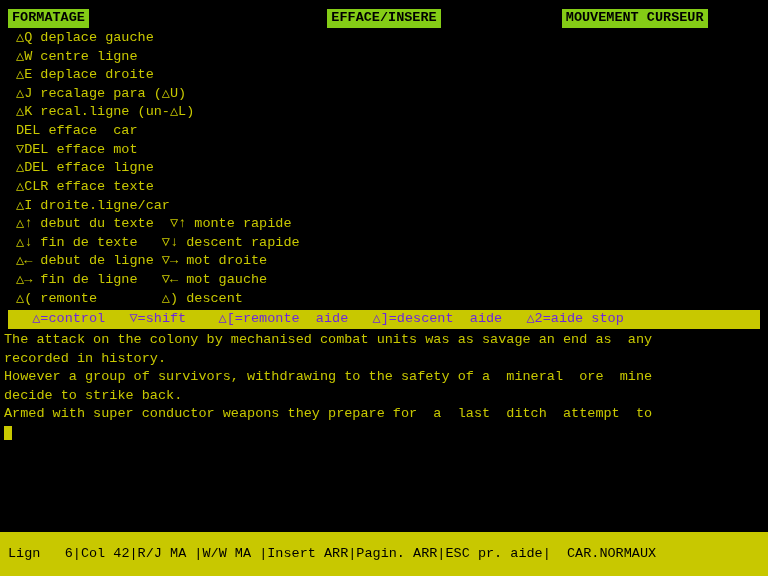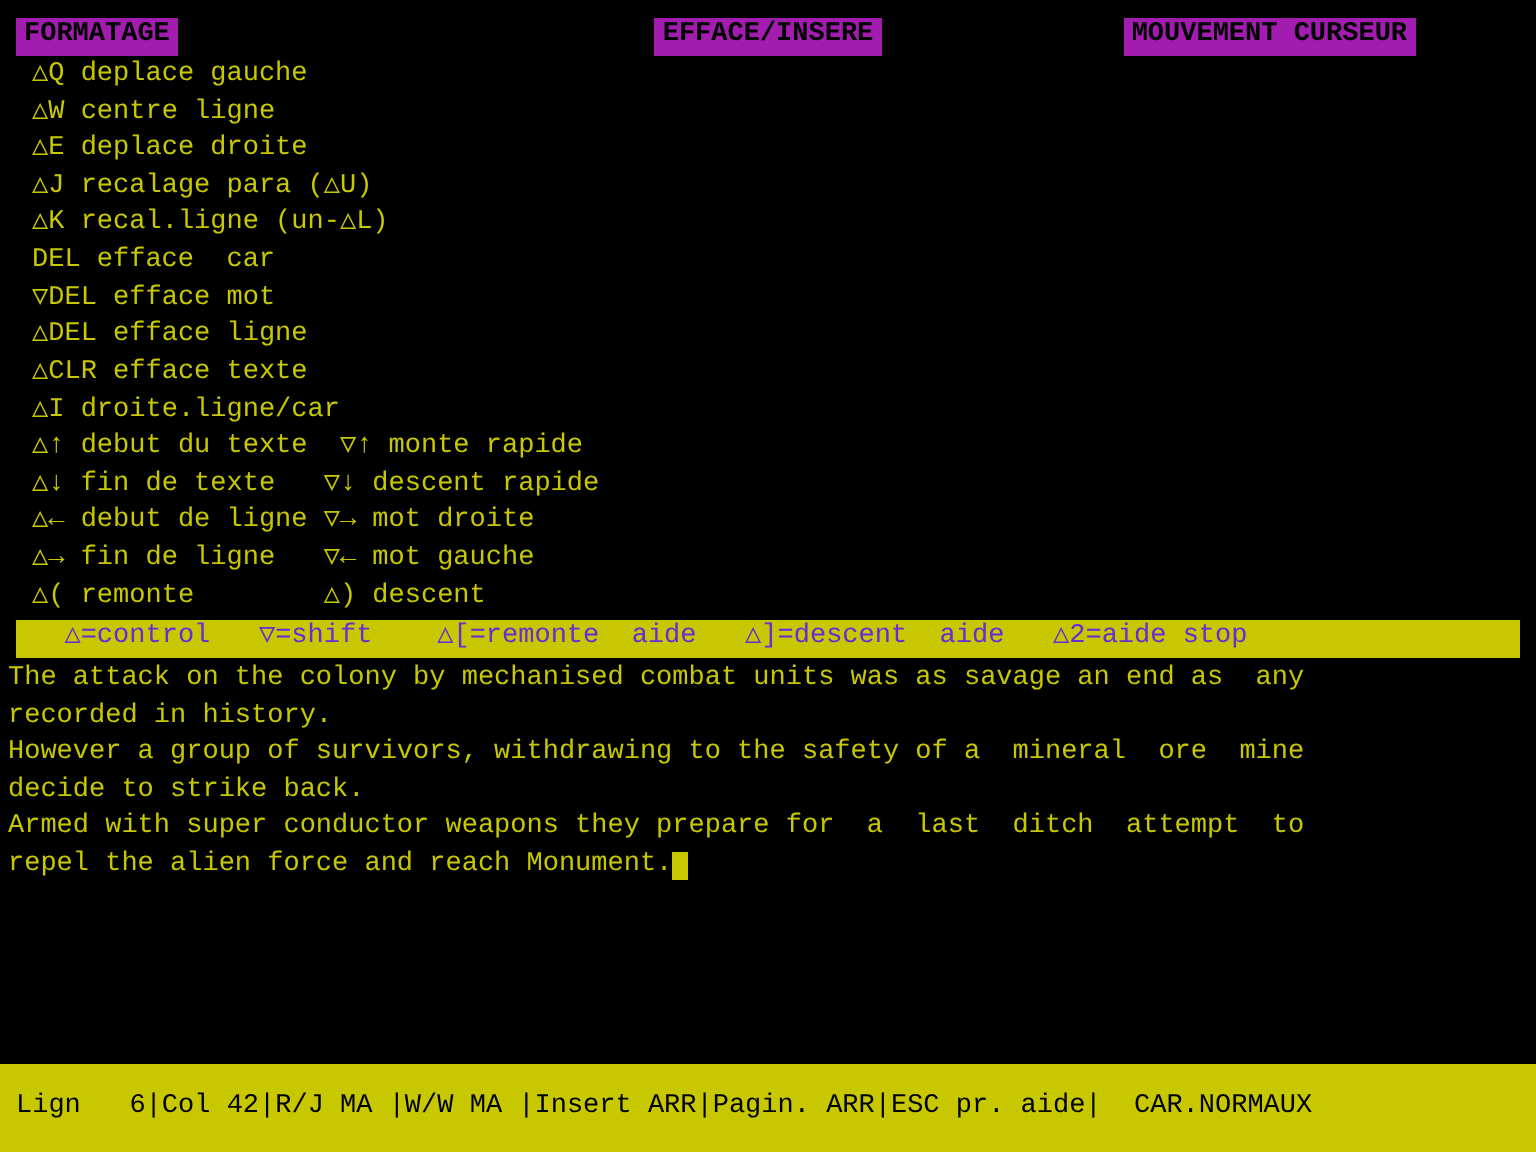--- a/index.html
+++ b/index.html
@@ -27,21 +27,21 @@
       flex: 1;
     }
     .help-line {
       white-space: pre;
       font-size: 13.5px;
       line-height: 1.38;
       color: #c8c800;
     }
     .section-header {
       display: inline-block;
-      background: #a21caf;
+      background: #84cc16;
       color: #000;
       padding: 0 4px;
       font-weight: bold;
       font-size: 13.5px;
     }
     .highlight-bar {
       background: #c8c800;
       color: #6d28d9;
       white-space: pre;
       font-size: 13.5px;
@@ -142,17 +142,17 @@
       <span class="highlight-bar">  △=control   ▽=shift    △[=remonte  aide   △]=descent  aide   △2=aide stop</span>
     </div>
   </div>
 
   <div id="text-area">
     <div class="text-line">The attack on the colony by mechanised combat units was as savage an end as  any</div>
     <div class="text-line">recorded in history.</div>
     <div class="text-line">However a group of survivors, withdrawing to the safety of a  mineral  ore  mine</div>
     <div class="text-line">decide to strike back.</div>
     <div class="text-line">Armed with super conductor weapons they prepare for  a  last  ditch  attempt  to</div>
-    <div class="text-line"><span>repel the alien force and reach Monument.</span><span class="cursor"></span></div>
+    <div class="text-line"><span class="cursor"></span></div>
   </div>
 
   <div id="status-bar">Lign   6|Col 42|R/J MA |W/W MA |Insert ARR|Pagin. ARR|ESC pr. aide|  CAR.NORMAUX</div>
 </div>
 
 </body></html>

